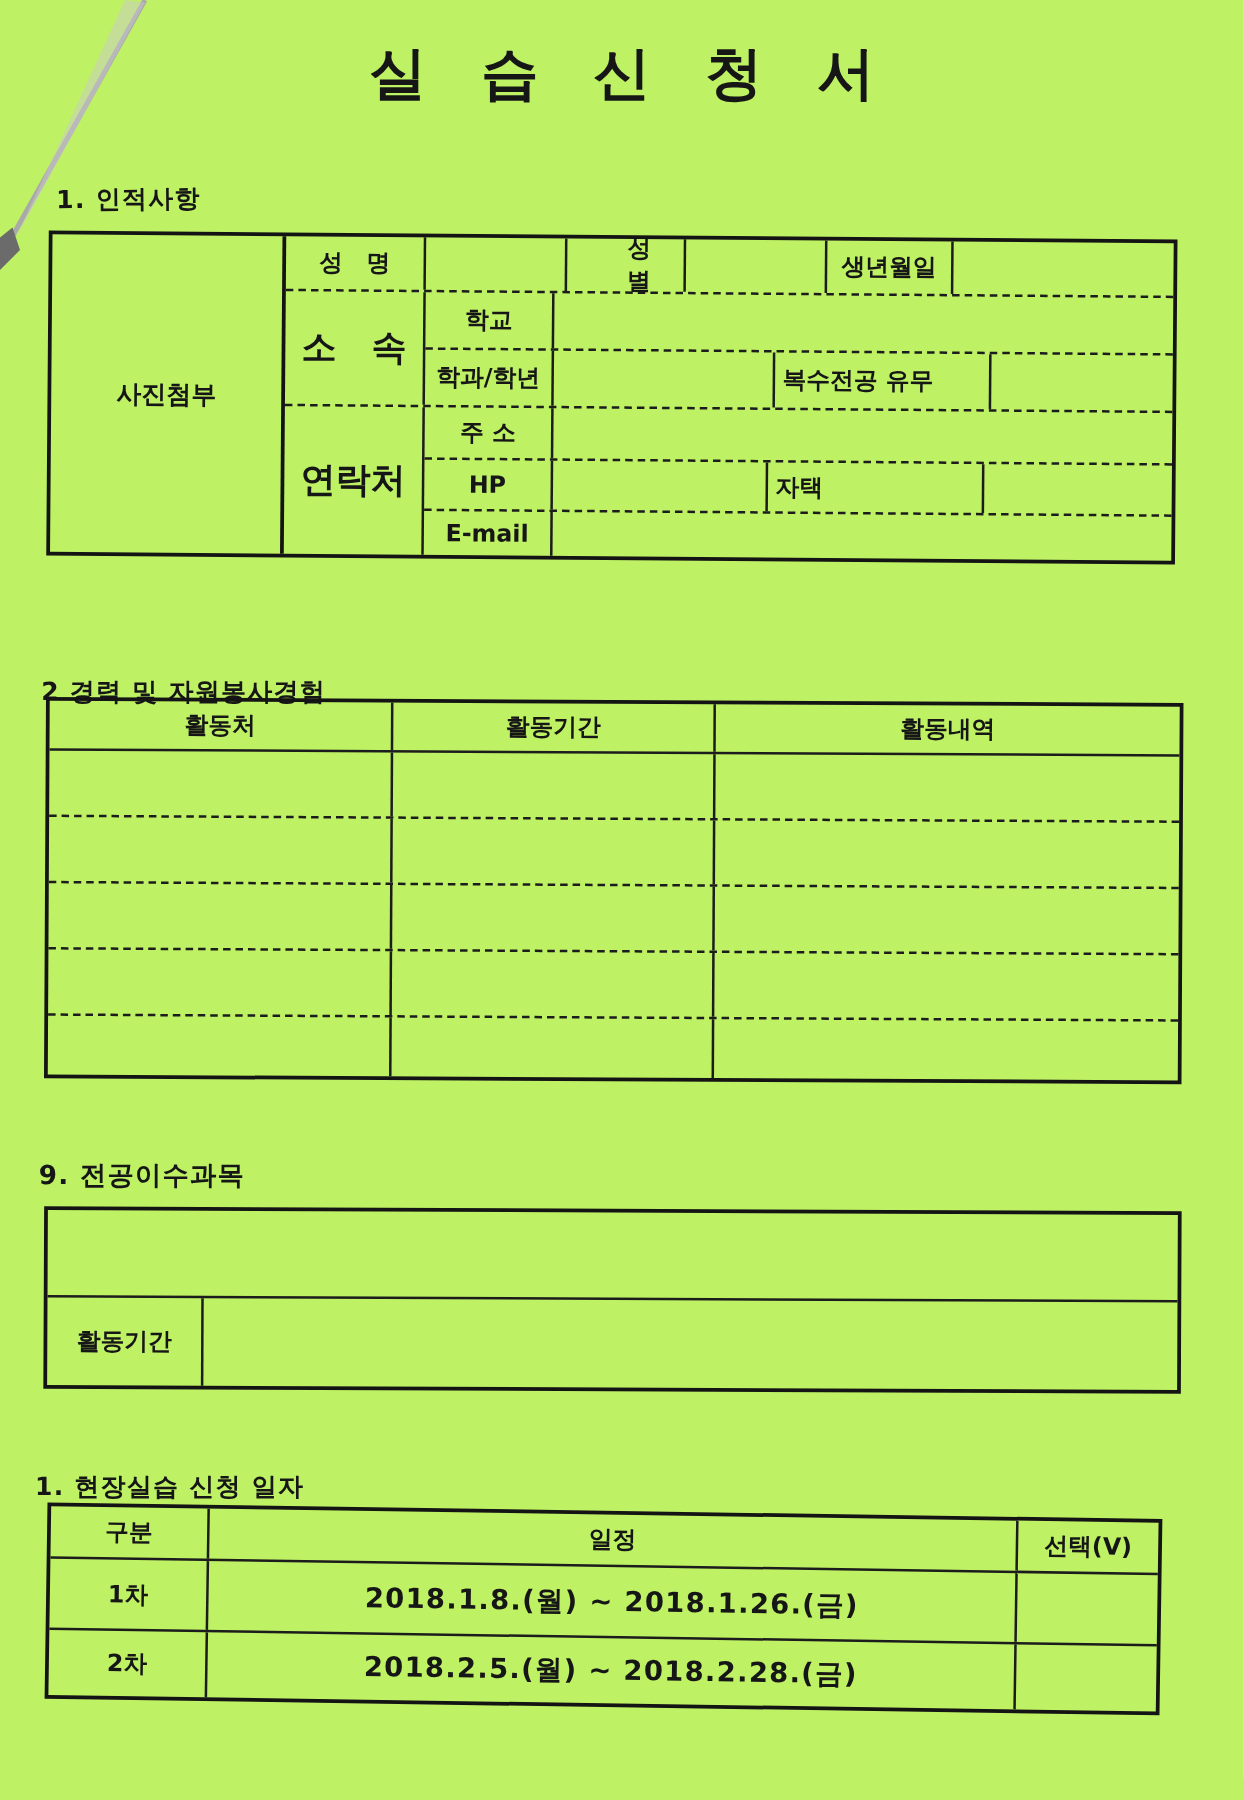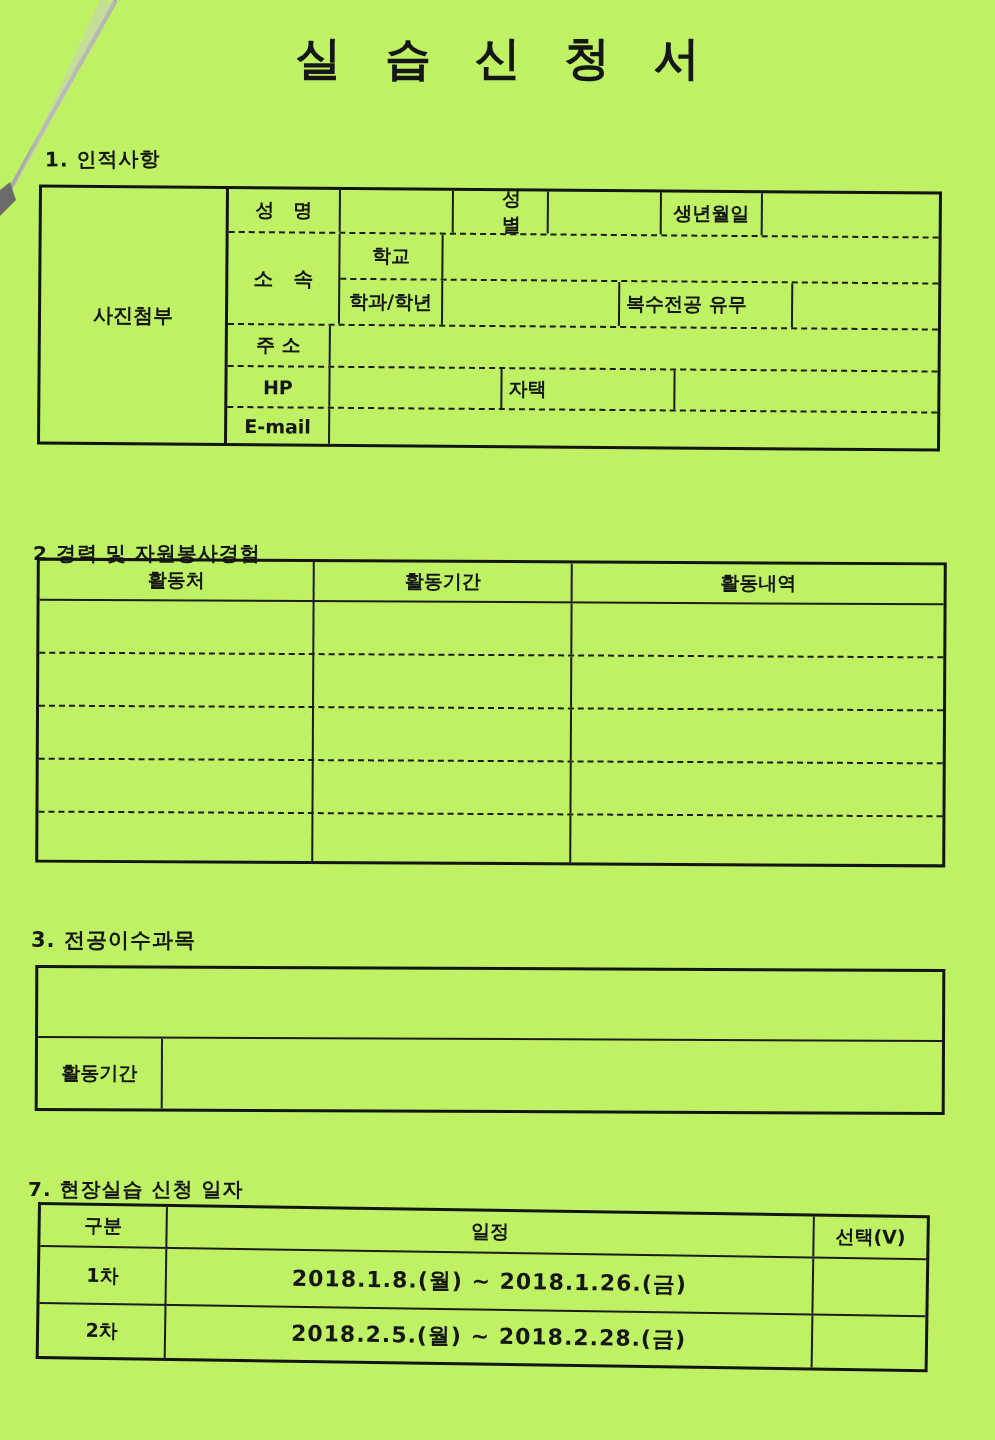--- a/index.html
+++ b/index.html
@@ -43,21 +43,21 @@
   .t1-right { flex: 1; display: flex; flex-direction: column; }
   .t1-row1 { height: 44px; display: flex; }
   .t1-row1 .c-name  { width: 112px; }
   .t1-row1 .b1      { width: 113px; }
   .t1-row1 .c-gen   { width: 95px; padding-left: 48px;  }
   .t1-row1 .b2      { width: 113px; }
   .t1-row1 .c-birth { width: 101px; }
   .t1-group { display: flex; }
   .g-aff { height: 92px; }
   .g-con { flex: 1; }
-  .g-label { width: 112px; font-size: 20px; }
+  .g-label { width: 112px; font-size: 28px; }
   .g-rows { flex: 1; display: flex; flex-direction: column; }
   .f-row { display: flex; }
   .f-label { width: 103px; font-size: 19px; }
   .r-school { height: 46px; } .r-dept { flex: 1; }
   .r-addr { height: 42px; } .r-hp { height: 41px; } .r-email { flex: 1; }
   .mid-blank { width: 177px; }
   .mid-blank2 { width: 172px; }
   .mid-lbl { width: 173px; justify-content: flex-start; padding-left: 6px; }
 
   
@@ -131,20 +131,21 @@
           <div class="f-row r-dept">
             <div class="f-label lbl vsep">학과/학년</div>
             <div class="mid-blank vsep"></div>
             <div class="mid-lbl lbl vsep">복수전공 유무</div>
             <div class="blank"></div>
           </div>
         </div>
       </div>
 
       <div class="t1-group g-con">
+        <div class="g-label lbl vsep">연락처</div>
         <div class="g-rows">
           <div class="f-row r-addr hdash">
             <div class="f-label lbl vsep">주 소</div>
             <div class="blank"></div>
           </div>
           <div class="f-row r-hp hdash">
             <div class="f-label lbl vsep">HP</div>
             <div class="mid-blank2 vsep"></div>
             <div class="mid-lbl lbl vsep">자택</div>
             <div class="blank"></div>
@@ -186,33 +187,33 @@
       <div class="t2-c2 vsep"></div>
       <div class="t2-c3"></div>
     </div>
     <div class="t2-row last">
       <div class="t2-c1 vsep"></div>
       <div class="t2-c2 vsep"></div>
       <div class="t2-c3"></div>
     </div>
   </div>
 
-  <div class="sec-heading h3">3. 전공이수과목</div>
+  <div class="sec-heading h3">9. 전공이수과목</div>
 
   <div class="t3">
     <div class="t3-row first">
       <div class="t3-val"></div>
     </div>
     <div class="t3-row">
       <div class="t3-label lbl vsep">활동기간</div>
       <div class="t3-val"></div>
     </div>
   </div>
 
-  <div class="sec-heading h4">7. 현장실습 신청 일자</div>
+  <div class="sec-heading h4">1. 현장실습 신청 일자</div>
 
   <div class="t4">
     <div class="t4-head">
       <div class="t4-c1 lbl vsep">구분</div>
       <div class="t4-c2 lbl vsep">일정</div>
       <div class="t4-c3 lbl">선택(V)</div>
     </div>
     <div class="t4-row first">
       <div class="t4-c1 lbl t4-cat vsep">1차</div>
       <div class="t4-c2 lbl t4-period vsep">2018.1.8.(월) ~ 2018.1.26.(금)</div>

